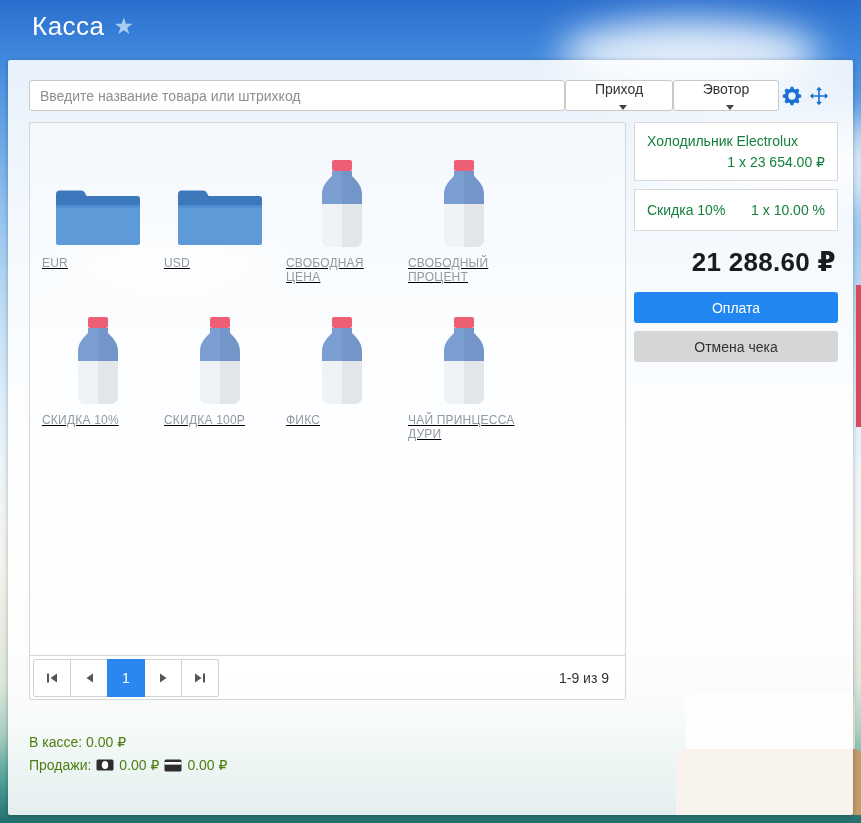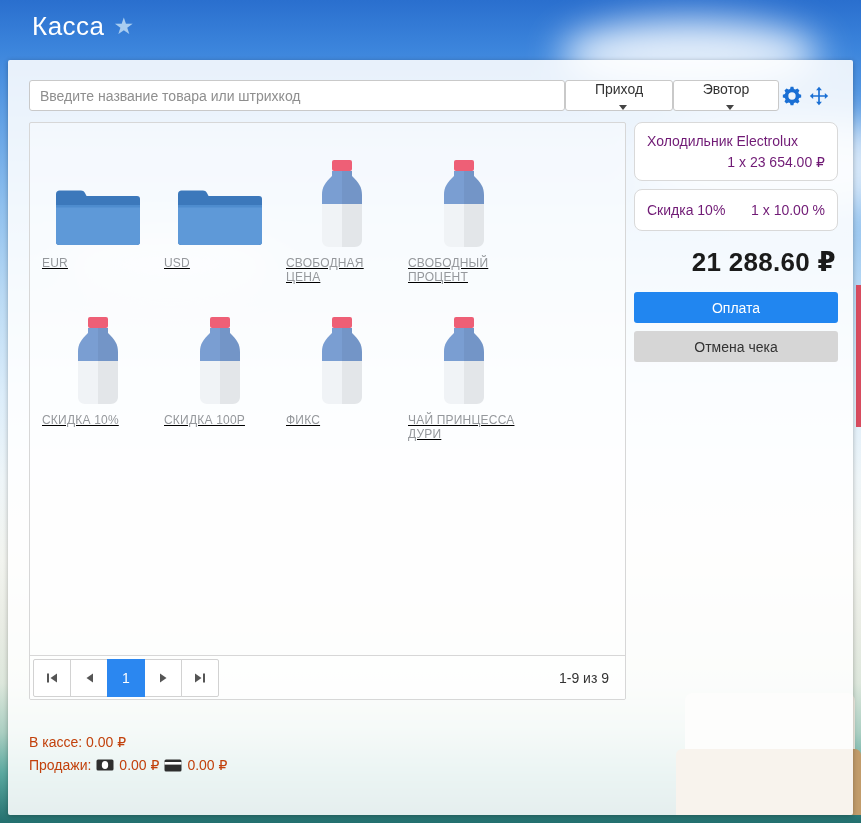--- a/index.html
+++ b/index.html
@@ -72,31 +72,31 @@
     display: flex; align-items: center; justify-content: center; margin-left: -1px;
     cursor: pointer; font-size: 14px; color: #444;
   }
   .pg-btn:first-child { margin-left: 0; border-radius: 2px 0 0 2px; }
   .pg-btn:last-child  { border-radius: 0 2px 2px 0; }
   .pg-btn.active { background: #2b87f0; border-color: #2b87f0; color: #fff; z-index: 1; }
   .pager-range { margin-left: auto; font-size: 14px; color: #333; }
 
   
   .receipt { flex: 1; }
-  .r-box { background: #fff; border: 1px solid #d9d9d9; border-radius: 8px; padding: 10px 12px; margin-bottom: 8px; font-size: 14px; color: #701a75; }
+  .r-box { background: #fff; border: 1px solid #d9d9d9; border-radius: 0; padding: 10px 12px; margin-bottom: 8px; font-size: 14px; color: #15803d; }
   .r-name { margin-bottom: 5px; }
   .r-price { text-align: right; }
   .r-line { display: flex; justify-content: space-between; padding: 2px 0; }
   .r-total { text-align: right; font-size: 26px; font-weight: bold; color: #1b1b1b; margin: 16px 2px 14px 0; letter-spacing: .3px; }
   .btn { display: block; width: 100%; height: 31px; border: none; border-radius: 3px; font-size: 14px; cursor: pointer; font-family: "Liberation Sans", sans-serif; }
   .btn-pay { background: #2186f0; color: #fff; margin-bottom: 8px; }
   .btn-cancel { background: #d6d6d6; color: #333; }
 
   
-  .footer-info { margin-top: 34px; font-size: 14px; color: #c2410c; }
+  .footer-info { margin-top: 34px; font-size: 14px; color: #4d7c0f; }
   .footer-info .row { margin-bottom: 7px; display: flex; align-items: center; gap: 5px; }
   .mini-icon { display: inline-flex; align-items: center; }
 </style>
 </head>
 <body>
 
 <div class="bg">
   <div class="cloud c1"></div>
   <div class="cloud c2"></div>
   <div class="cloud c3"></div>

